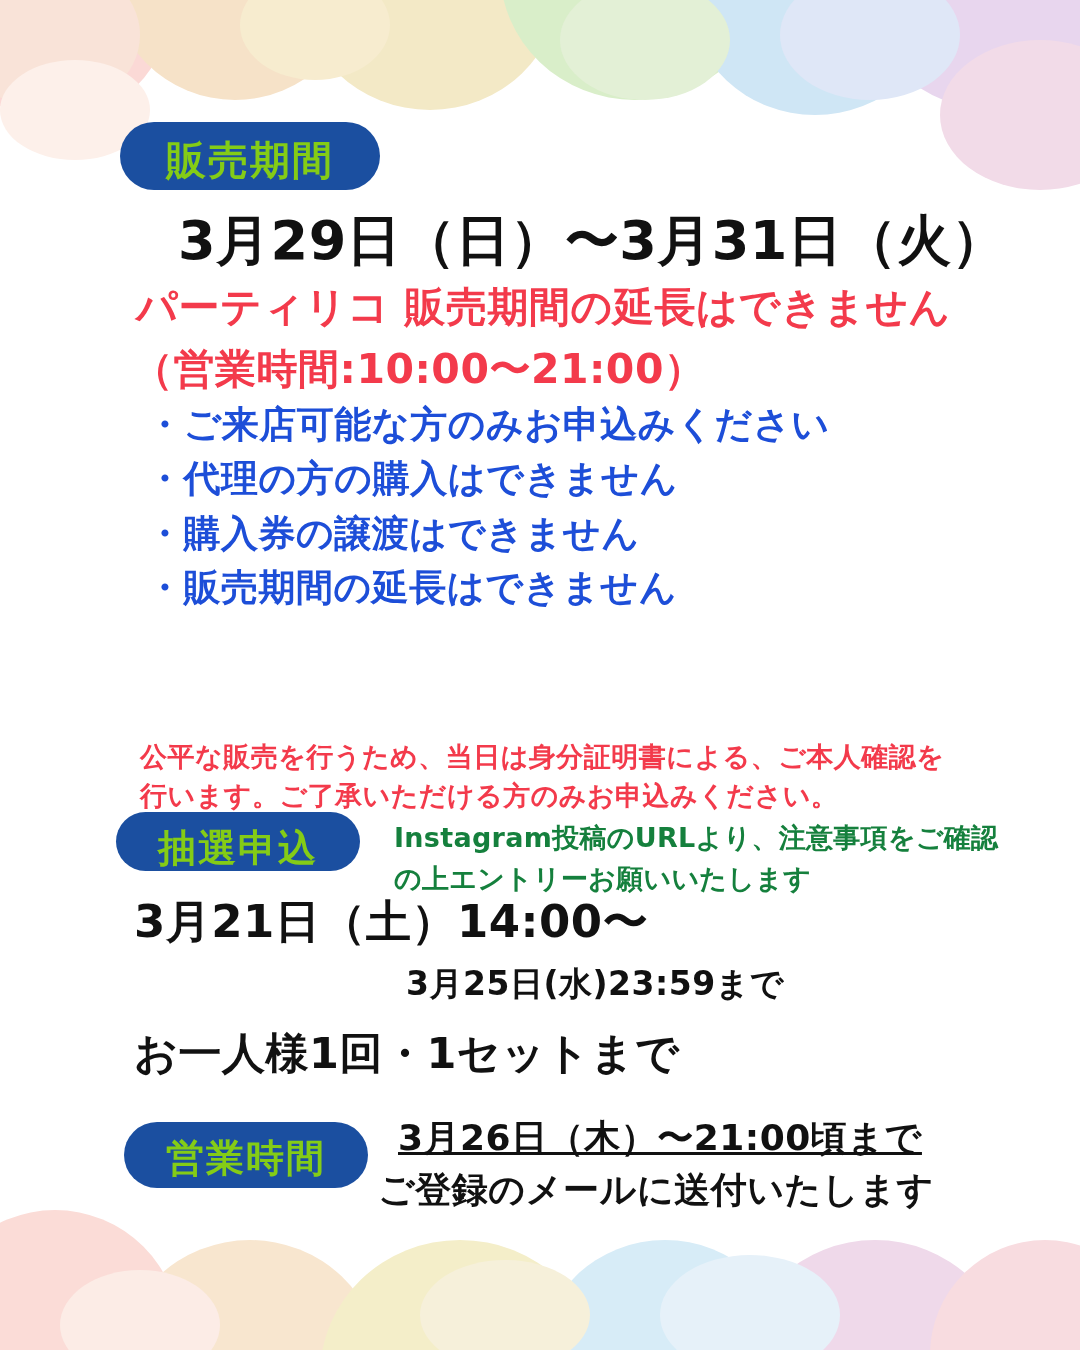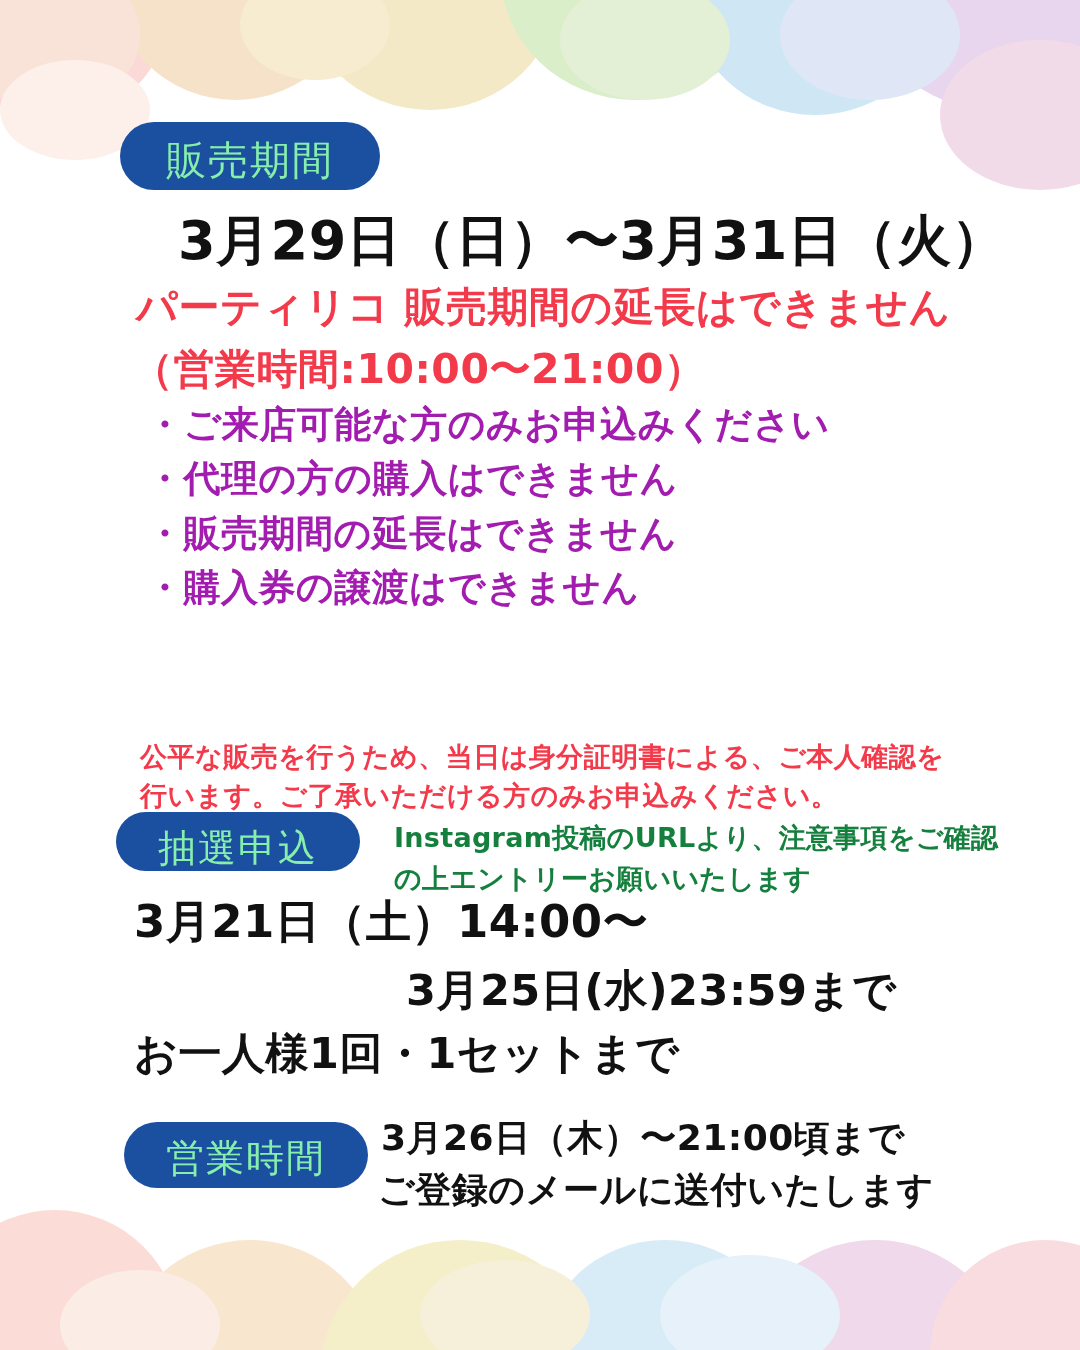--- a/index.html
+++ b/index.html
@@ -17,23 +17,23 @@
   .deco.bottom { bottom:0; height:230px; }
 
   .blob { position:absolute; border-radius:50%; }
 
   
   .page { position:relative; z-index:2; width:1080px; height:1350px; padding:0 40px; }
 
   .tag {
     display:inline-block;
     background:#1b4fa0;
-    color:#86efac;
+    color:#84cc16;
     border-radius:40px;
-    font-weight:normal;
+    font-weight:bold;
     letter-spacing:2px;
     text-align:center;
     line-height:1;
   }
 
   .tag-sales { position:absolute; left:120px; top:122px; width:260px; height:68px; font-size:40px; padding-top:18px; }
   .tag-apply { position:absolute; left:116px; top:812px; width:244px; height:59px; font-size:38px; padding-top:17px; }
   .tag-result { position:absolute; left:124px; top:1122px; width:244px; height:66px; font-size:38px; padding-top:17px; }
 
   .line-black {
@@ -45,31 +45,31 @@
     color:#f33a4b;
     font-weight:bold;
     letter-spacing:0.5px;
   }
 
   .period-date { position:absolute; left:132px; top:205px; font-size:54px;margin-left:46px; }
   .store-name  { position:absolute; left:136px; top:280px; font-size:41px; }
   .store-hours { position:absolute; left:132px; top:342px; font-size:41px; }
 
   .bullets { position:absolute; left:146px; top:398px; width:880px; }
-  .bullets li { list-style:none; font-size:37px; color:#a21caf; font-weight:bold; line-height:1.47; letter-spacing:0.5px; }
+  .bullets li { list-style:none; font-size:37px; color:#1d4ed8; font-weight:bold; line-height:1.47; letter-spacing:0.5px; }
 
   .notice { position:absolute; left:140px; top:696px; width:830px; font-size:27px; color:#f33a4b; font-weight:bold; line-height:1.45; letter-spacing:0.5px;margin-top:41px; }
 
   .apply-note { position:absolute; left:394px; top:818px; width:620px; font-size:27px; color:#15803d; font-weight:bold; line-height:1.5; letter-spacing:0.3px; }
 
   .apply-start { position:absolute; left:134px; top:892px; font-size:45px; }
-  .apply-end   { position:absolute; left:406px; top:962px; font-size:43px; }
+  .apply-end   { position:absolute; left:406px; top:962px; font-size:33px; }
   .apply-limit { position:absolute; left:134px; top:1025px; font-size:43px; }
 
-  .result-line1 { position:absolute; left:381px; top:1114px; font-size:36px; }
+  .result-line1 { position:absolute; left:398px; top:1114px; font-size:36px;text-decoration:underline; }
   .result-line2 { position:absolute; left:378px; top:1166px; font-size:36px; }
 </style>
 </head>
 <body>
 
 <div class="deco top">
   <div class="blob" style="left:-60px;  top:-110px; width:230px; height:230px; background:#fbd9d6;"></div>
   <div class="blob" style="left:110px;  top:-150px; width:250px; height:250px; background:#f6e2c8;"></div>
   <div class="blob" style="left:300px;  top:-140px; width:260px; height:250px; background:#f3e9c6;"></div>
   <div class="blob" style="left:500px;  top:-160px; width:270px; height:260px; background:#d9eec9;"></div>
@@ -98,22 +98,22 @@
 <div class="page">
 
   <div class="tag tag-sales">販売期間</div>
   <div class="line-black period-date">3月29日（日）〜3月31日（火）</div>
   <div class="line-red store-name">パーティリコ 販売期間の延長はできません</div>
   <div class="line-red store-hours">（営業時間:10:00〜21:00）</div>
 
   <ul class="bullets">
     <li>・ご来店可能な方のみお申込みください</li>
     <li>・代理の方の購入はできません</li>
+    <li>・購入券の譲渡はできません</li>
     <li>・販売期間の延長はできません</li>
-    <li>・購入券の譲渡はできません</li>
   </ul>
 
   <div class="notice">公平な販売を行うため、当日は身分証明書による、ご本人確認を行います。ご了承いただける方のみお申込みください。</div>
 
   <div class="tag tag-apply">抽選申込</div>
   <div class="apply-note">Instagram投稿のURLより、注意事項をご確認の上エントリーお願いいたします</div>
   <div class="line-black apply-start">3月21日（土）14:00〜</div>
   <div class="line-black apply-end">3月25日(水)23:59まで</div>
   <div class="line-black apply-limit">お一人様1回・1セットまで</div>
 

